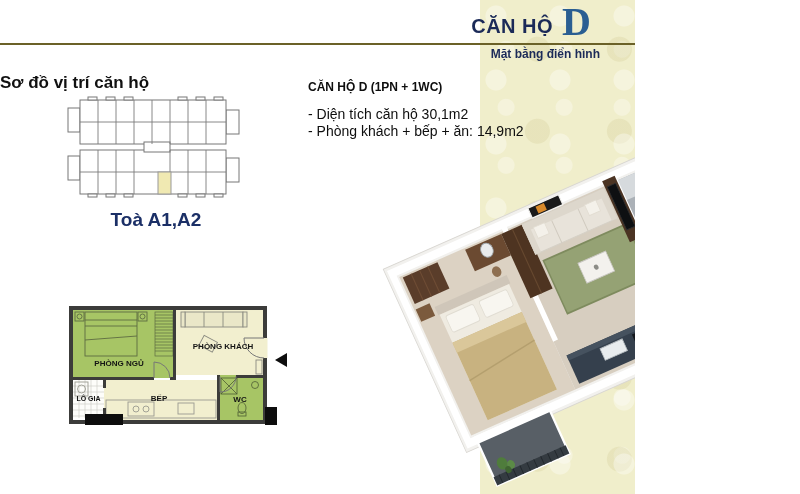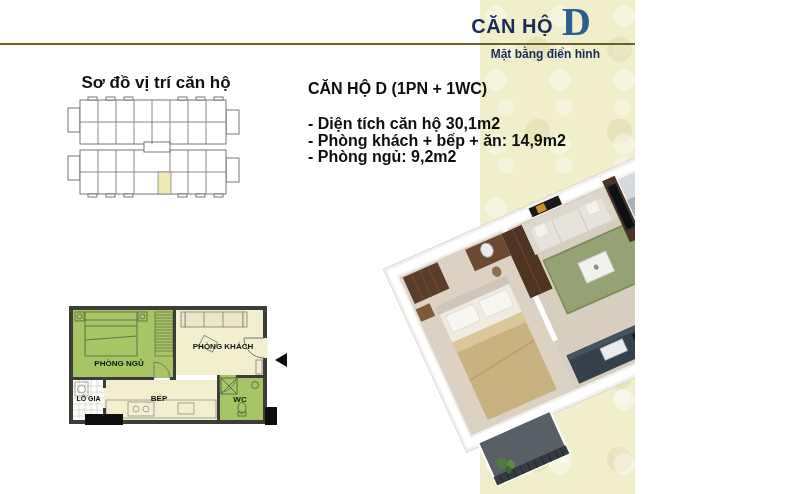--- a/index.html
+++ b/index.html
@@ -10,51 +10,51 @@
         background-image:
           radial-gradient(circle at 25% 25%, rgba(255,255,255,0.35) 0 10px, rgba(255,255,255,0) 11px),
           radial-gradient(circle at 70% 60%, rgba(210,204,150,0.30) 0 12px, rgba(210,204,150,0) 13px),
           radial-gradient(circle at 45% 85%, rgba(255,255,255,0.30) 0 8px, rgba(255,255,255,0) 9px);
         background-size:64px 64px,82px 82px,58px 58px;}
   .gold-line{position:absolute;left:0;top:43px;width:800px;height:2px;background:#6b6128;}
   .apartment-title{position:absolute;top:2px;right:44px;display:flex;align-items:flex-end;gap:9px;}
   .apartment-title .prefix{font-size:20px;font-weight:bold;color:#1b2a58;letter-spacing:.5px;padding-bottom:4px;}
   .apartment-title .letter{font-family:"Liberation Serif",serif;font-size:40px;font-weight:bold;color:#2a5e92;line-height:1;}
   .subtitle{position:absolute;top:47px;right:35px;font-size:12px;font-weight:bold;color:#1b2a58;}
-  .loc-title{position:absolute;top:73px;left:0;width:312px;text-align:center;font-size:17px;font-weight:bold;color:#111;}
+  .loc-title{position:absolute;top:73px;left:0;width:312px;font-size:17px;font-weight:bold;color:#111;}
   .tower{position:absolute;top:209px;left:0;width:312px;text-align:center;font-size:19px;font-weight:bold;color:#1b2f66;}
   .specs{position:absolute;left:308px;top:80px;width:195px;color:#0e0e0e;}
-  .specs .title{font-size:16px;font-weight:bold;margin-bottom:18px;white-space:nowrap;}
-  .specs .item{font-size:16px;font-weight:bold;line-height:16.5px;white-space:nowrap;}
+  .specs .title{font-size:12px;font-weight:bold;margin-bottom:12px;white-space:nowrap;}
+  .specs .item{font-size:14px;font-weight:normal;line-height:16.5px;white-space:nowrap;}
   svg{position:absolute;}
   .svg-loc{left:58px;top:94px;}
   .svg-plan2d{left:58px;top:300px;}
   .svg-plan3d{left:325px;top:125px;}
   svg text{font-family:"Liberation Sans",sans-serif;font-weight:bold;fill:#141414;}
 </style>
 </head>
 <body>
 
 <div class="page">
   <div class="bg-right"></div>
   <div class="gold-line"></div>
 
   <div class="apartment-title">
     <span class="prefix">CĂN HỘ</span>
     <span class="letter">D</span>
   </div>
   <div class="subtitle">Mặt bằng điển hình</div>
 
   <div class="loc-title">Sơ đồ vị trí căn hộ</div>
+  <div class="tower">Toà A1,A2</div>
 
   <div class="specs">
     <div class="title">CĂN HỘ D (1PN + 1WC)</div>
     <div class="item">- Diện tích căn hộ 30,1m2</div>
     <div class="item">- Phòng khách + bếp + ăn: 14,9m2</div>
-    <div class="item">- Phòng ngủ: 9,2m2</div>
   </div>
 
   <svg class="svg-loc" width="200" height="112" viewBox="0 0 200 112">
     <g fill="#ffffff" stroke="#777" stroke-width="1">
 
       <rect x="10" y="14" width="12" height="24"></rect>
       <rect x="10" y="62" width="12" height="24"></rect>
       <rect x="168" y="16" width="13" height="24"></rect>
       <rect x="168" y="64" width="13" height="24"></rect>
 

